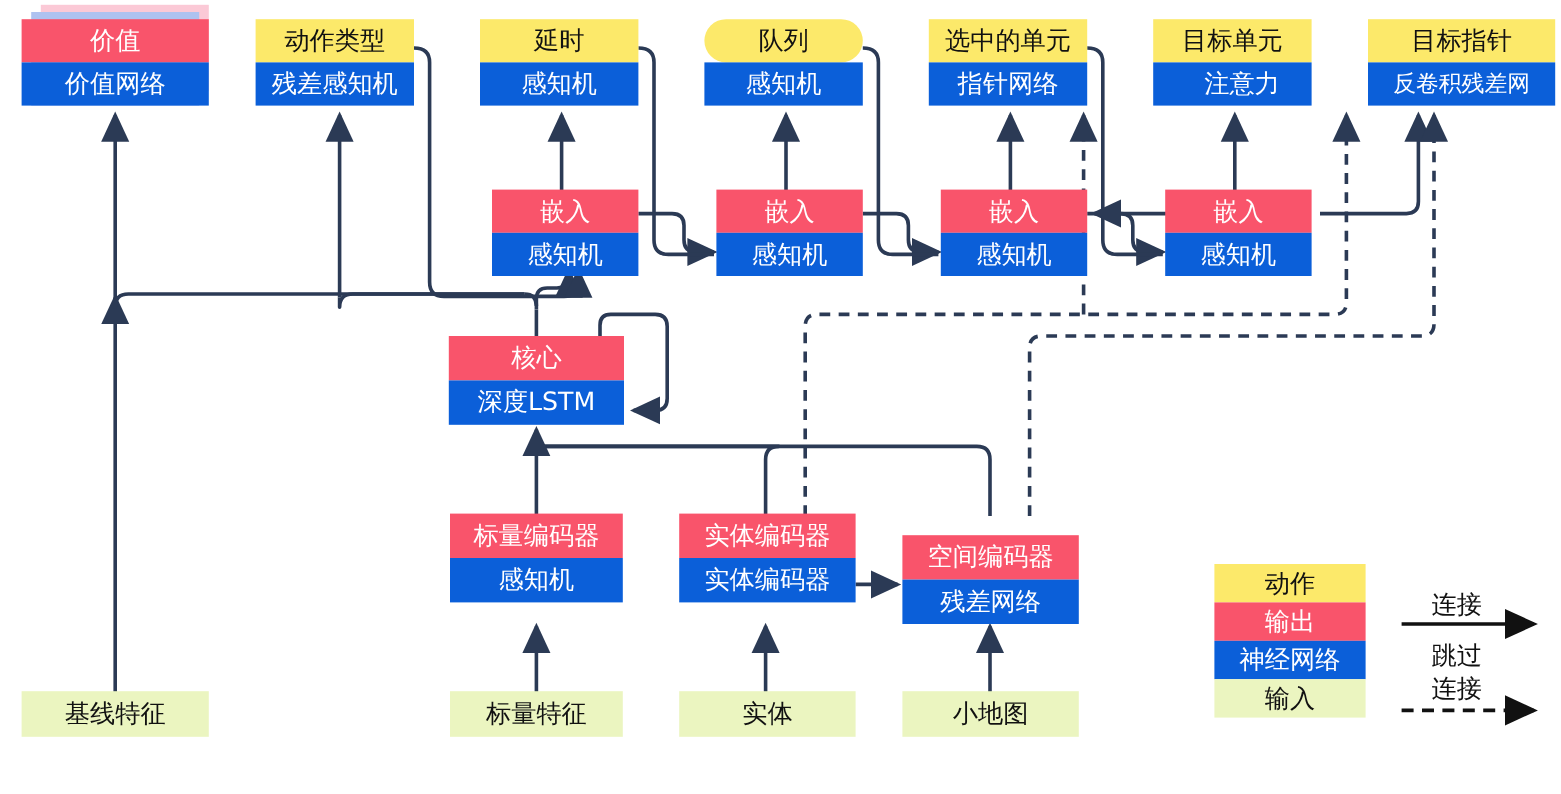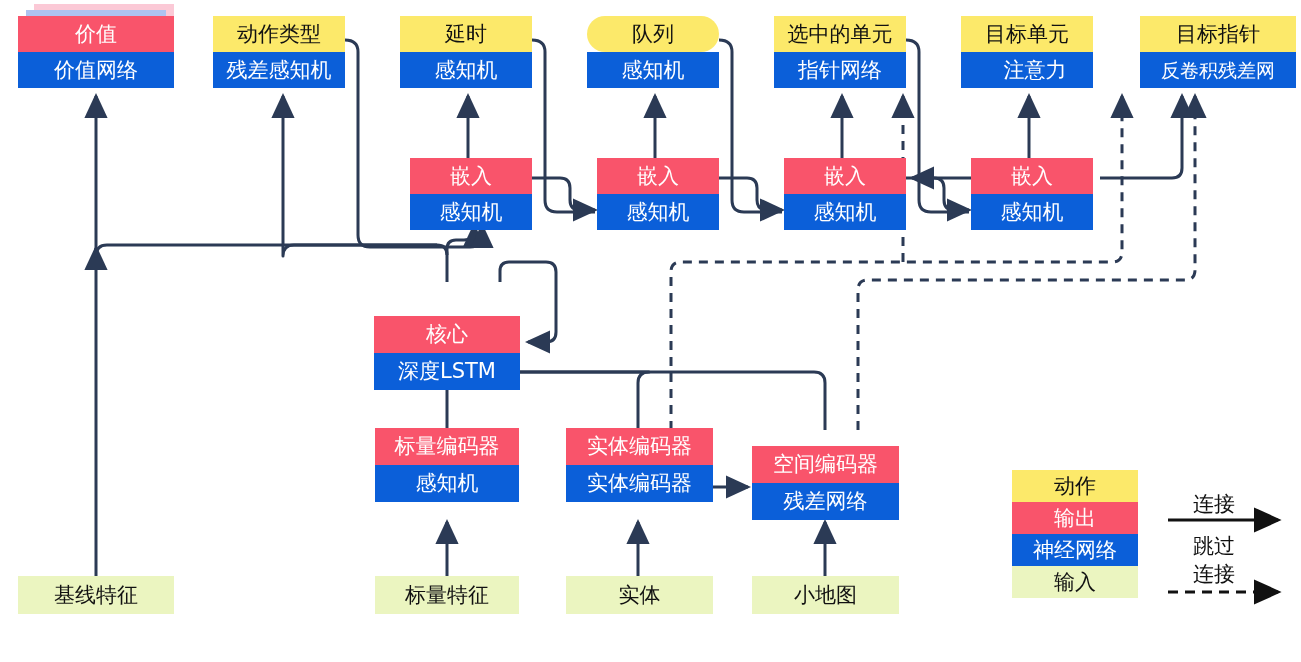--- a/index.html
+++ b/index.html
@@ -144,21 +144,21 @@
   <div class="node" style="left:784px;top:158px;width:122px;height:72px;">
     <div class="band out" style="height:36px;">嵌入</div>
     <div class="band net" style="height:36px;">感知机</div>
   </div>
   <div class="node" style="left:971px;top:158px;width:122px;height:72px;">
     <div class="band out" style="height:36px;">嵌入</div>
     <div class="band net" style="height:36px;">感知机</div>
   </div>
 
   <div class="node" style="left:374px;top:280px;width:146px;height:74px;">
-    <div class="band out" style="height:37px;margin-top:36px;">核心</div>
+    <div class="band out" style="height:37px;">核心</div>
     <div class="band net" style="height:37px;">深度LSTM</div>
   </div>
 
   <div class="node" style="left:375px;top:428px;width:144px;height:74px;">
     <div class="band out" style="height:37px;">标量编码器</div>
     <div class="band net" style="height:37px;">感知机</div>
   </div>
   <div class="node" style="left:566px;top:428px;width:147px;height:74px;">
     <div class="band out" style="height:37px;">实体编码器</div>
     <div class="band net" style="height:37px;">实体编码器</div>

